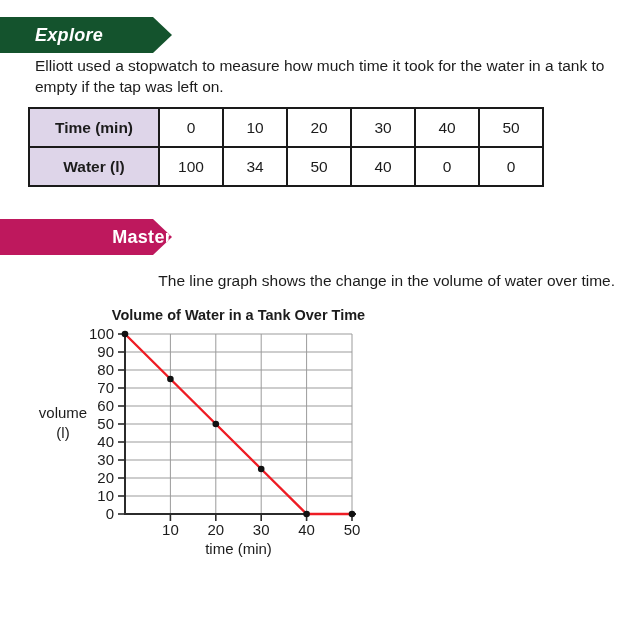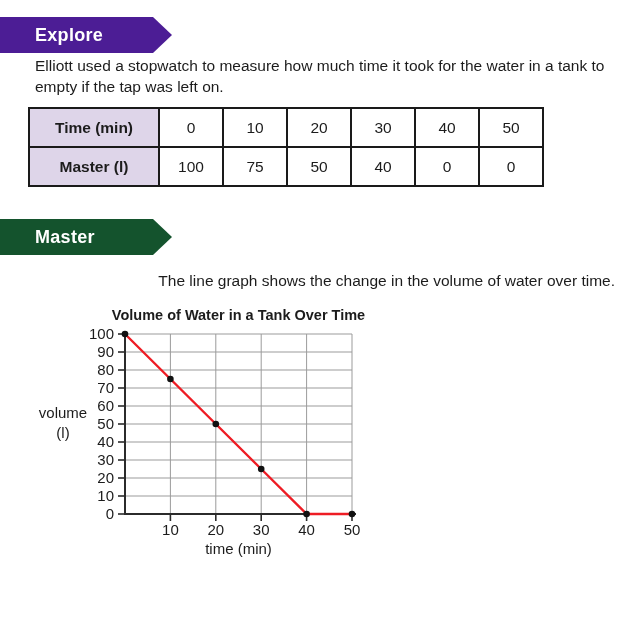--- a/index.html
+++ b/index.html
@@ -58,51 +58,51 @@
   }
   table.data-table td { width: 62px; font-weight: 400; }
   .chart-wrap { margin: 5px 0 0 30px; }
   svg text { font-family: "Liberation Sans", sans-serif; fill: #1c1c1c; }
 </style>
 </head>
 <body>
 
 <div>
 
-  <div class="banner explore" style="background: #4c1d95;">
+  <div class="banner explore" style="background: #14532d; font-style: italic;">
     <span>Explore</span>
   </div>
 
   <p class="para intro">Elliott used a stopwatch to measure how much time it took for the water in a tank to empty if the tap was left on.</p>
 
   <table class="data-table">
     <tbody>
         <tr>
           <th class="rowhdr" style="background: rgb(222, 213, 233);">Time (min)</th>
           <td>0</td>
           <td>10</td>
           <td>20</td>
           <td>30</td>
           <td>40</td>
           <td>50</td>
         </tr>
         <tr>
-          <th class="rowhdr" style="background: rgb(222, 213, 233);">Master (l)</th>
+          <th class="rowhdr" style="background: rgb(222, 213, 233);">Water (l)</th>
           <td>100</td>
-          <td>75</td>
+          <td>34</td>
           <td>50</td>
           <td>40</td>
           <td>0</td>
           <td>0</td>
         </tr>
       </tbody>
   </table>
 
 
-  <div class="banner master" style="background: #14532d;">
+  <div class="banner master" style="background: #be185d; justify-content: flex-end;">
     <span>Master</span>
   </div>
 
   <p class="para master-desc">The line graph shows the change in the volume of water over time.</p>
 
   <div class="chart-wrap">
     <svg width="430" height="272" viewBox="0 0 430 272">
         <line x1="140.4" y1="38" x2="140.4" y2="218" stroke="#9b9b9b" stroke-width="1"></line>
         <line x1="185.8" y1="38" x2="185.8" y2="218" stroke="#9b9b9b" stroke-width="1"></line>
         <line x1="231.2" y1="38" x2="231.2" y2="218" stroke="#9b9b9b" stroke-width="1"></line>

